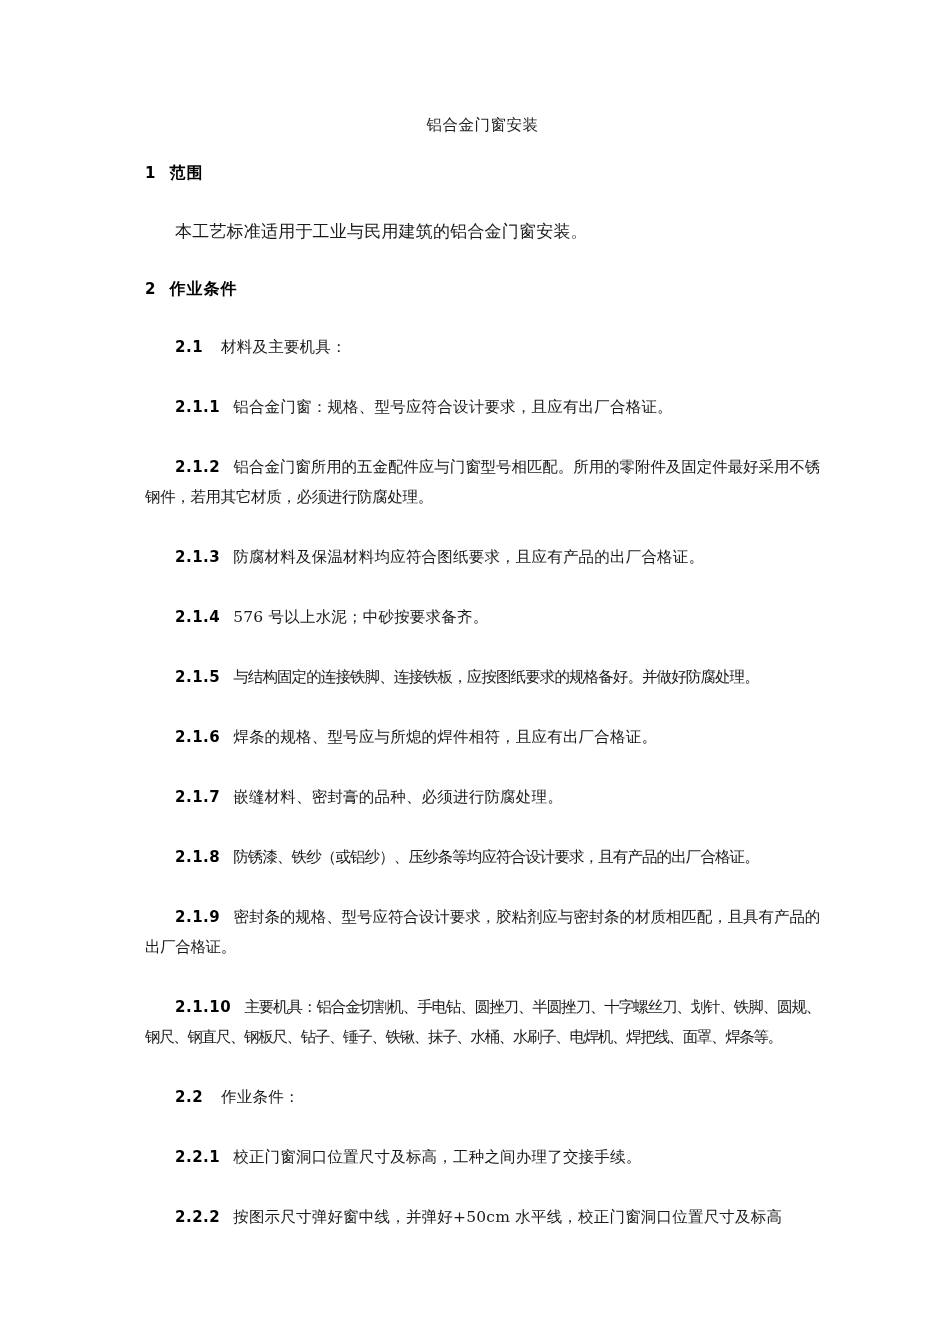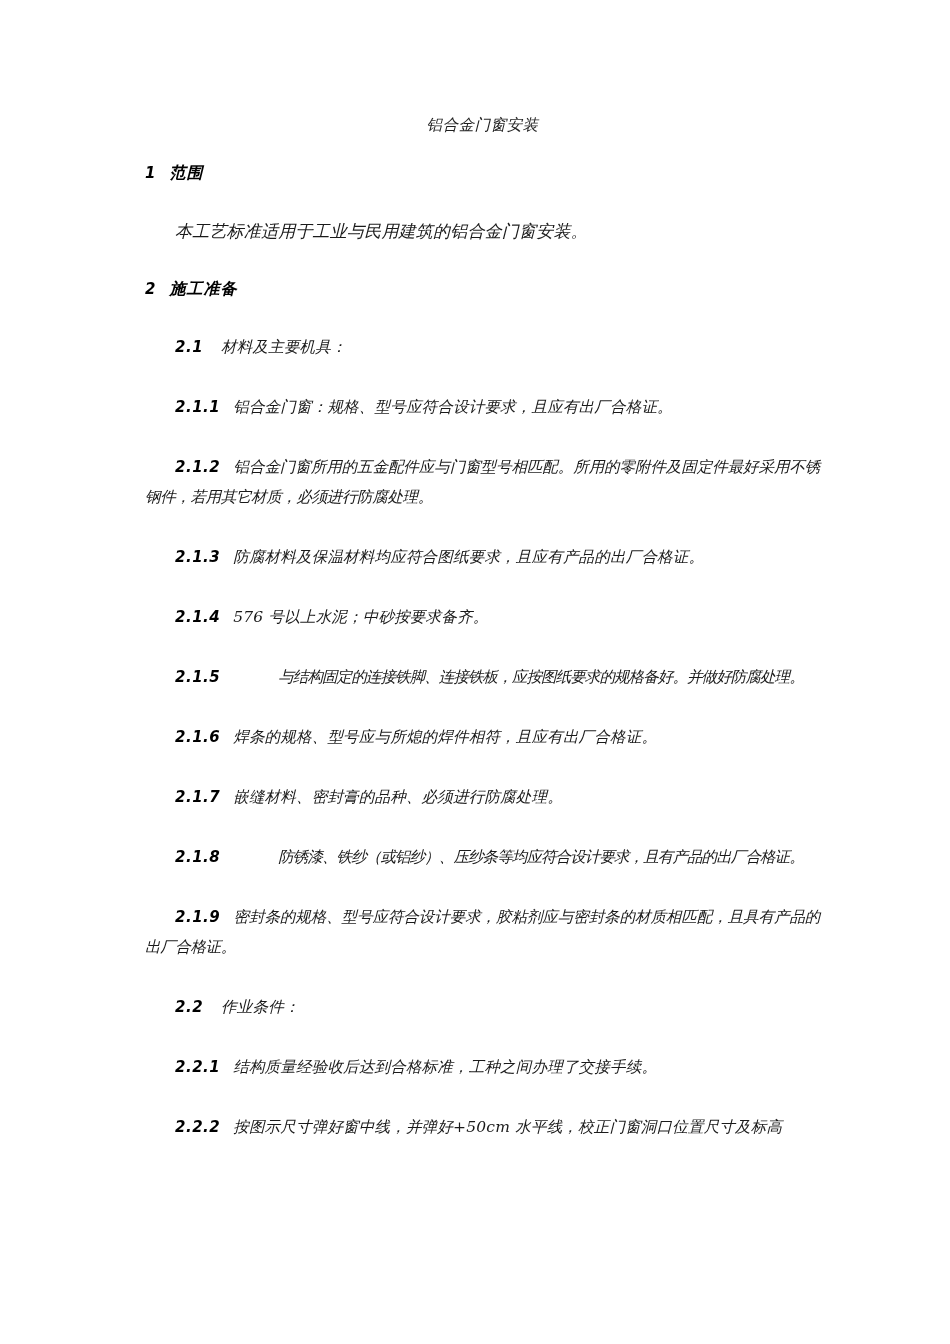--- a/index.html
+++ b/index.html
@@ -17,21 +17,20 @@
   }
 
   .page {
     position: absolute;
     left: 0;
     top: 0;
     width: 950px;
     height: 1328px;
     box-sizing: border-box;
     padding: 0;
-    font-style: italic;
   }
 
   
   .col {
     position: absolute;
     left: 145px;
     top: 112px;
     width: 675px;
   }
 
@@ -102,21 +101,20 @@
     font-family: "DejaVu Serif", "Liberation Serif", serif;
     font-weight: 400;
   }
 
   
   .item.tight .txt {
     letter-spacing: -0.35px;
   }
   .item.tight2 .txt {
     letter-spacing: -0.9px;
-    margin-left: 45px;
   }
   .item.tight3 .txt {
     letter-spacing: -1.35px;
   }
 
   
   .item.group .gap {
     width: 18px;
   }
 
@@ -133,21 +131,21 @@
 
     <div class="doc-title">铝合金门窗安装</div>
 
     <div class="h1">
       <span class="num">1</span><span class="txt">范围</span>
     </div>
 
     <div class="body-p">本工艺标准适用于工业与民用建筑的铝合金门窗安装。</div>
 
     <div class="h1">
-      <span class="num">2</span><span class="txt">施工准备</span>
+      <span class="num">2</span><span class="txt">作业条件</span>
     </div>
 
     <div class="item group">
       <span class="num">2.1</span><span class="gap"></span><span class="txt">材料及主要机具：</span>
     </div>
 
     <div class="item">
       <span class="num">2.1.1</span><span class="gap"></span><span class="txt">铝合金门窗：规格、型号应符合设计要求，且应有出厂合格证。</span>
     </div>
 
@@ -176,27 +174,30 @@
     </div>
 
     <div class="item tight2">
       <span class="num">2.1.8</span><span class="gap"></span><span class="txt">防锈漆、铁纱（或铝纱）、压纱条等均应符合设计要求，且有产品的出厂合格证。</span>
     </div>
 
     <div class="item tight">
       <span class="num">2.1.9</span><span class="gap"></span><span class="txt">密封条的规格、型号应符合设计要求，胶粘剂应与密封条的材质相匹配，且具有产品的出厂合格证。</span>
     </div>
 
+    <div class="item tight3">
+      <span class="num">2.1.10</span><span class="gap"></span><span class="txt">主要机具：铝合金切割机、手电钻、圆挫刀、半圆挫刀、十字螺丝刀、划针、铁脚、圆规、钢尺、钢直尺、钢板尺、钻子、锤子、铁锹、抹子、水桶、水刷子、电焊机、焊把线、面罩、焊条等。</span>
+    </div>
 
     <div class="item group">
       <span class="num">2.2</span><span class="gap"></span><span class="txt">作业条件：</span>
     </div>
 
     <div class="item">
-      <span class="num">2.2.1</span><span class="gap"></span><span class="txt">结构质量经验收后达到合格标准，工种之间办理了交接手续。</span>
+      <span class="num">2.2.1</span><span class="gap"></span><span class="txt">校正门窗洞口位置尺寸及标高，工种之间办理了交接手续。</span>
     </div>
 
     <div class="item clipped">
       <span class="num">2.2.2</span><span class="gap"></span><span class="txt">按图示尺寸弹好窗中线，并弹好+50cm 水平线，校正门窗洞口位置尺寸及标高</span>
     </div>
 
   </div>
 </div>
 
 </body></html>

